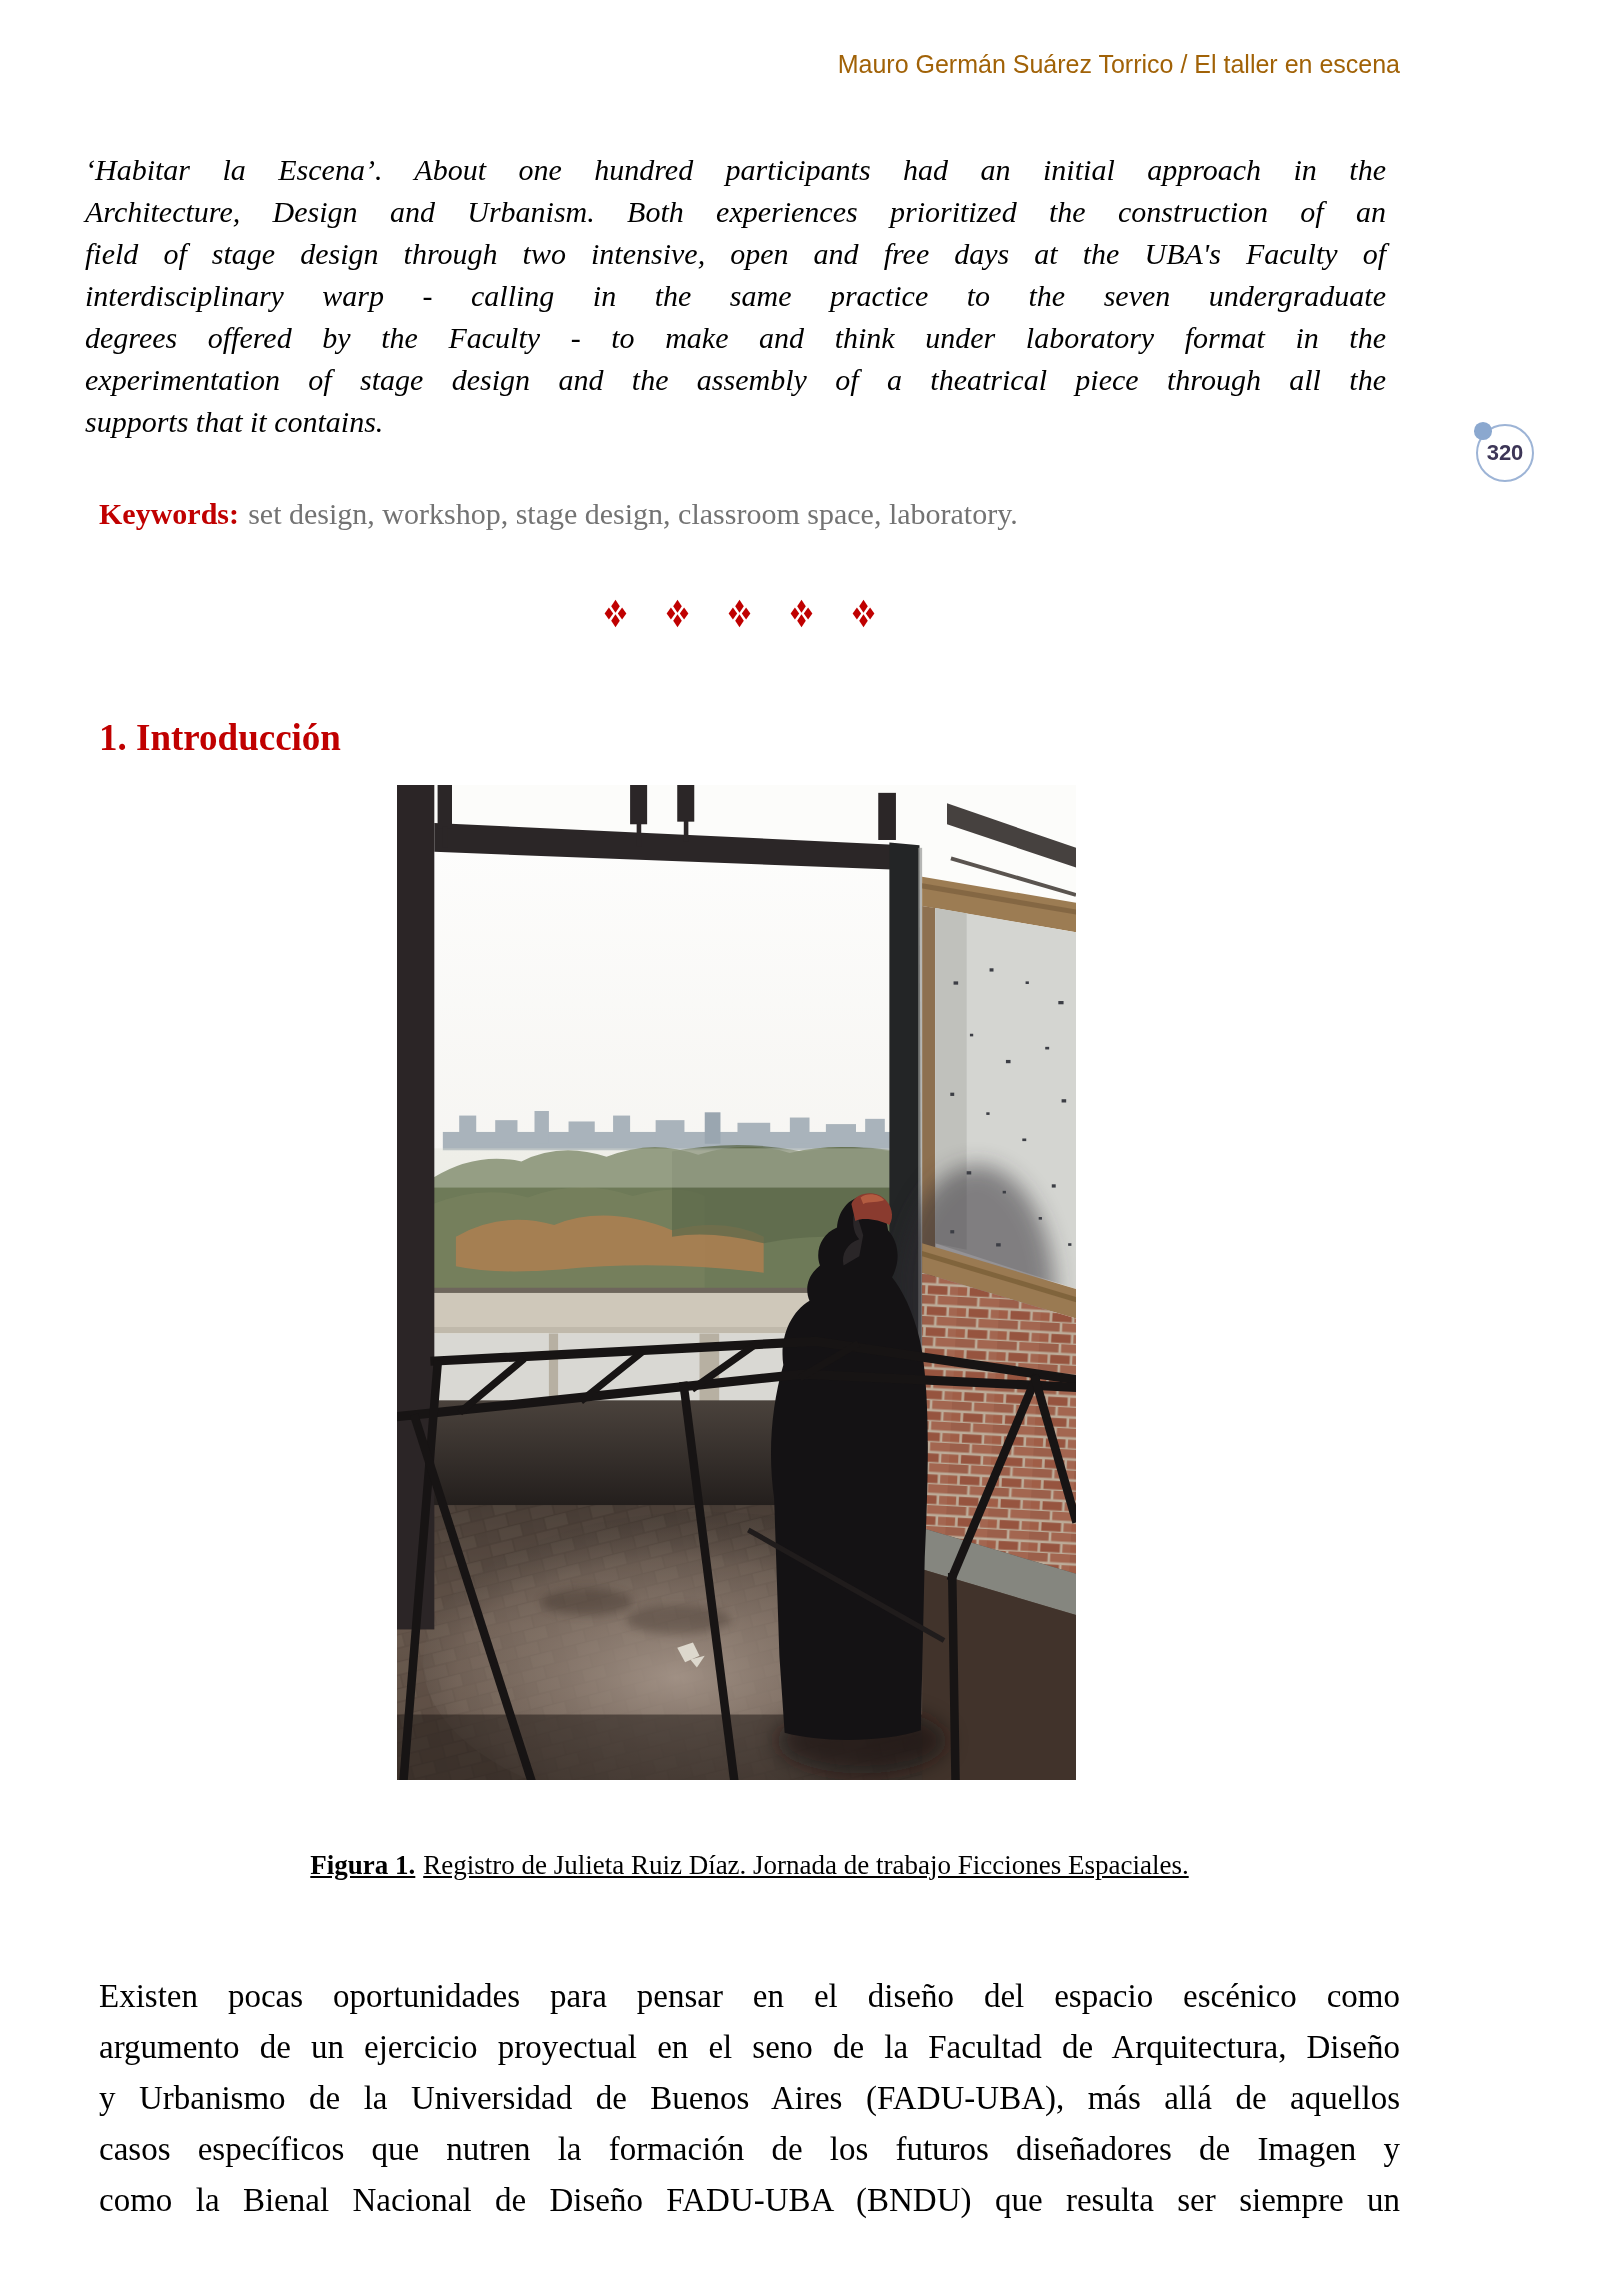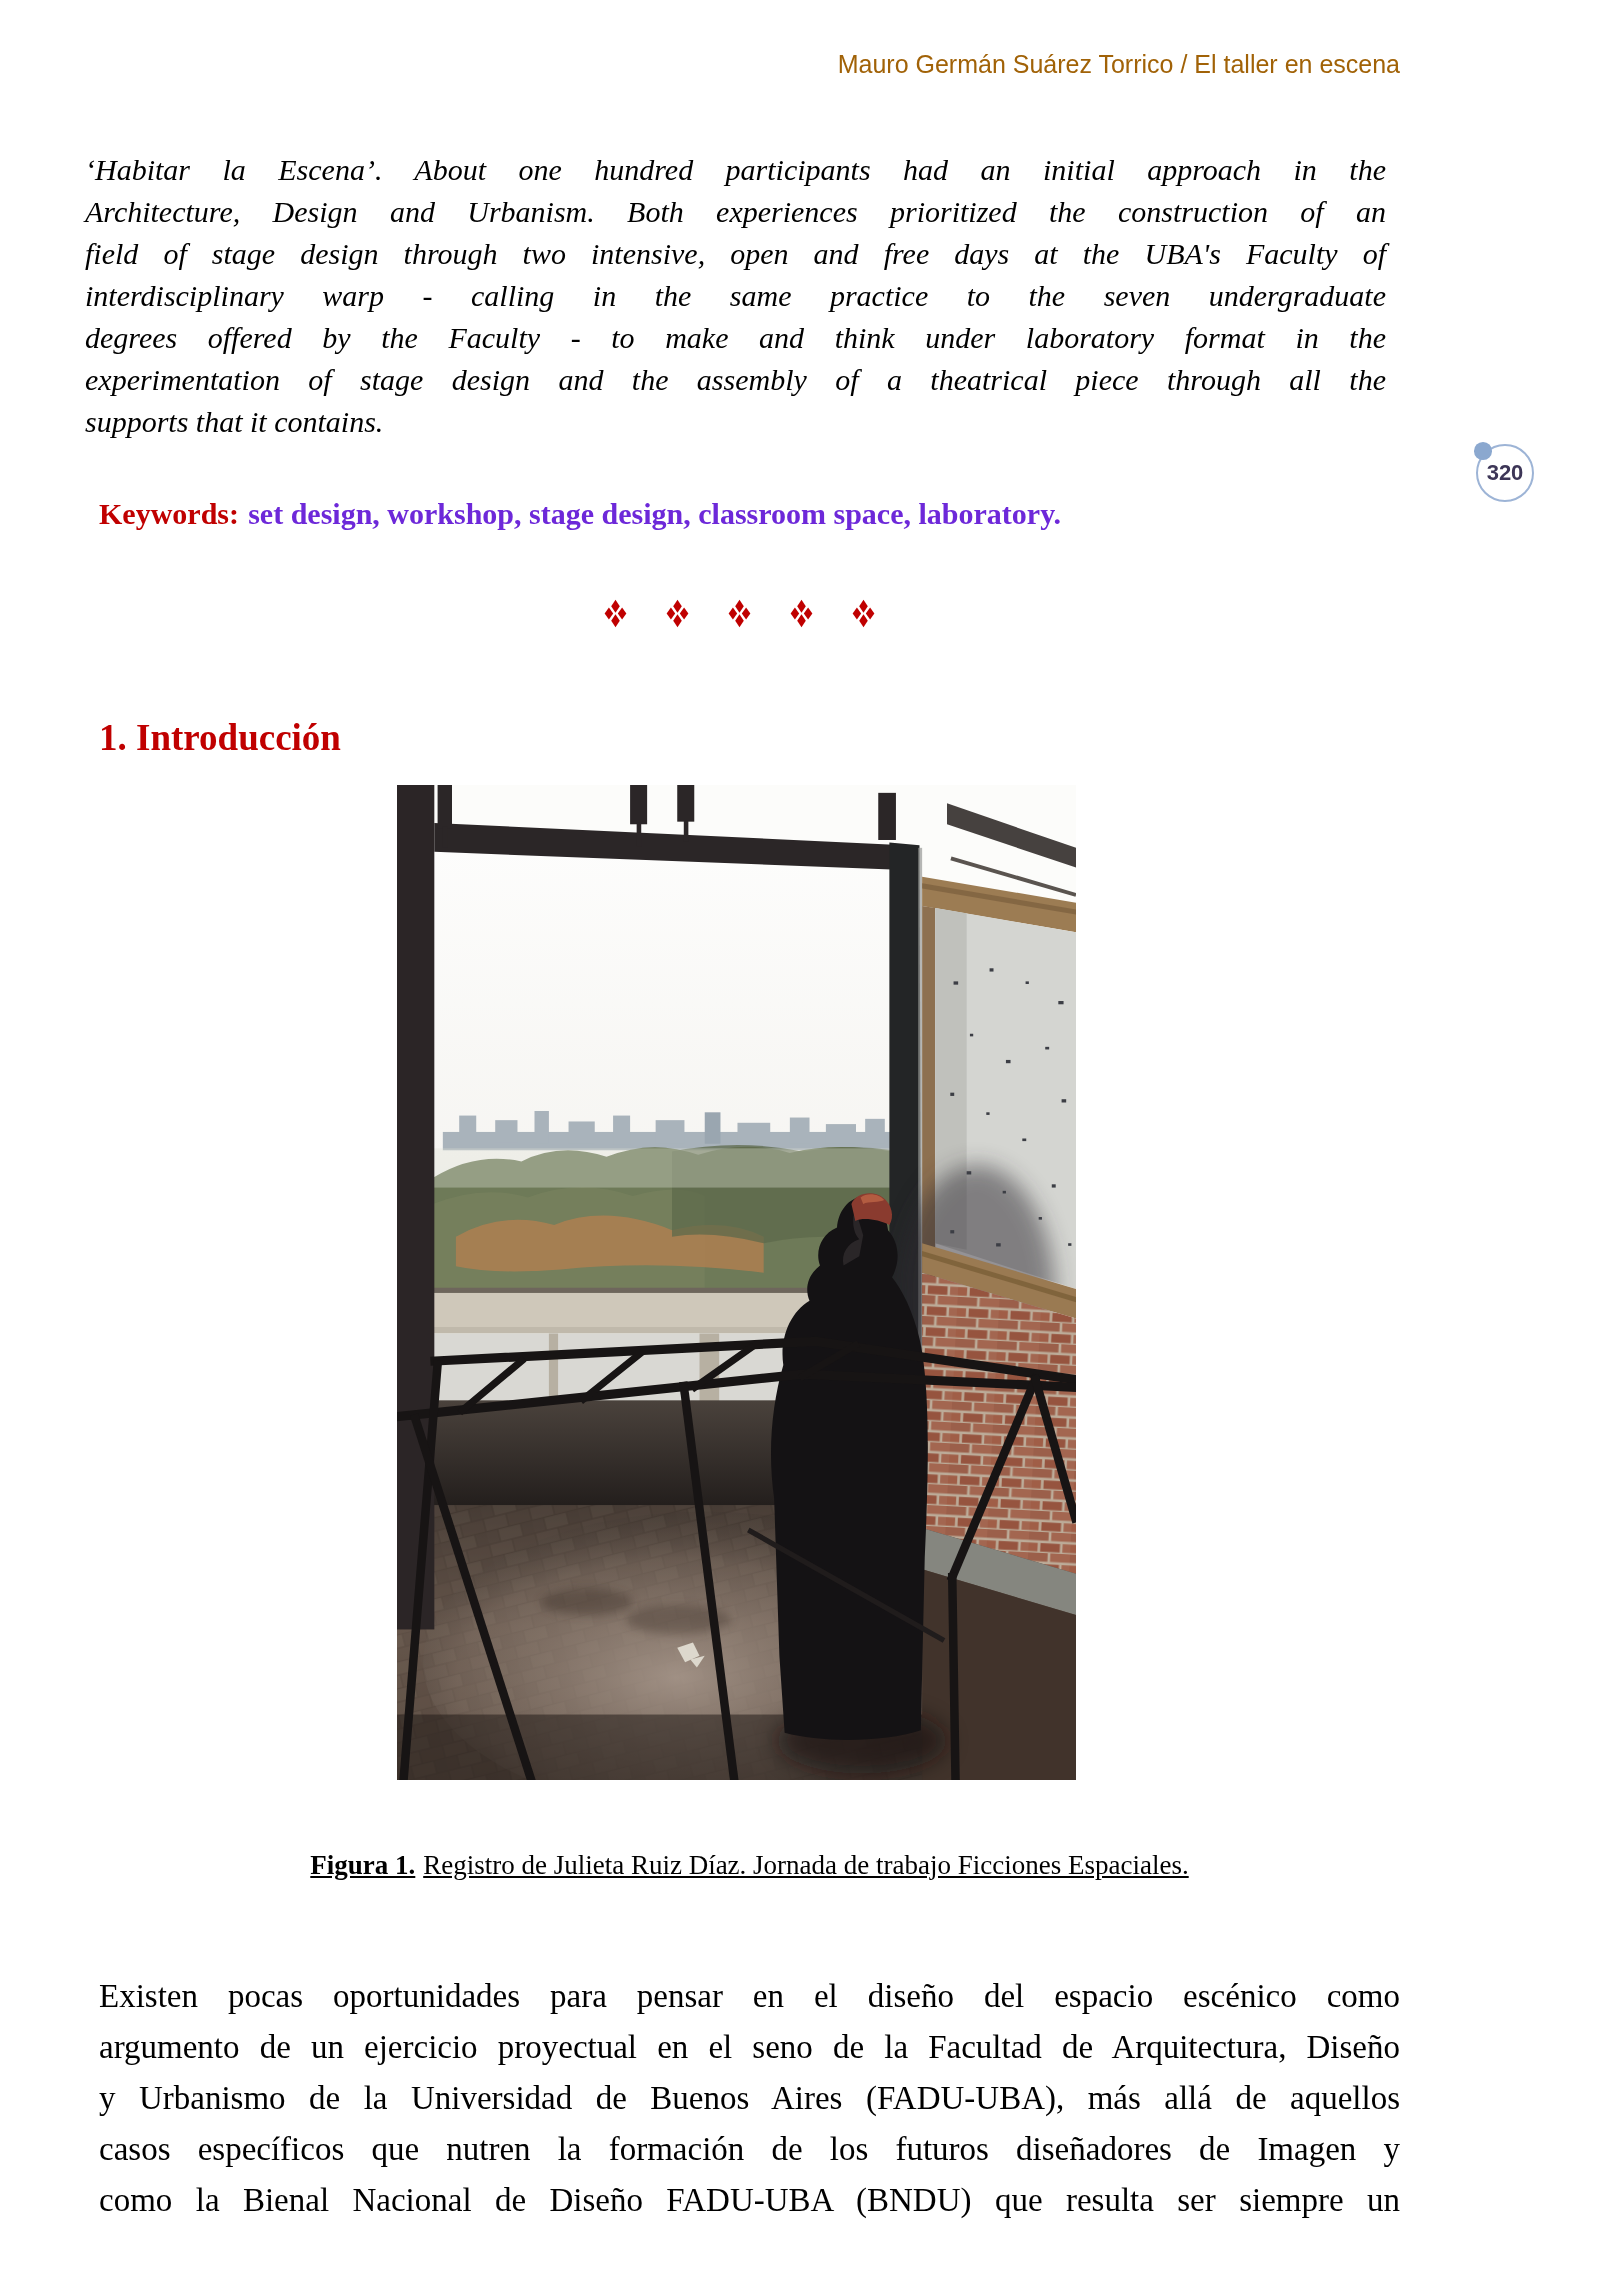--- a/index.html
+++ b/index.html
@@ -11,23 +11,23 @@
   #header-title{
     left:99px;top:50px;width:1301px;text-align:right;
     font-family:"Liberation Sans","DejaVu Sans",sans-serif;
     font-size:25px;line-height:29px;color:#a16207;
   }
   #abstract{left:85px;top:149px;width:1301px;font-style:italic;font-size:30px;line-height:42px;}
   .jl{text-align:justify;text-align-last:justify;}
   .jl-last{text-align:left;}
   #keywords{left:99px;top:495px;width:1301px;font-size:30px;line-height:37px;}
   #keywords .kw-label{color:var(--accent);font-weight:bold;}
-  #keywords .kw-text{margin-left:9.2px;color:#6d28d9;font-weight:bold;}
+  #keywords .kw-text{margin-left:9.2px;color:#737373;}
   #badge{
-    left:1476px;top:444px;width:58px;height:58px;border-radius:50%;
+    left:1476px;top:424px;width:58px;height:58px;border-radius:50%;
     border:2.6px solid var(--badge-ring);box-sizing:border-box;
     display:flex;align-items:center;justify-content:center;
     font-family:"Liberation Sans","DejaVu Sans",sans-serif;font-weight:bold;
     font-size:22px;color:var(--badge-text);background:#fff;
   }
   #badge .badge-dot{
     position:absolute;left:-3.9px;top:-3.9px;width:17.7px;height:17.7px;border-radius:50%;
     background:var(--badge-dot);
   }
   #ornament{left:601px;top:599px;display:flex;gap:33px;color:var(--diamond);}

